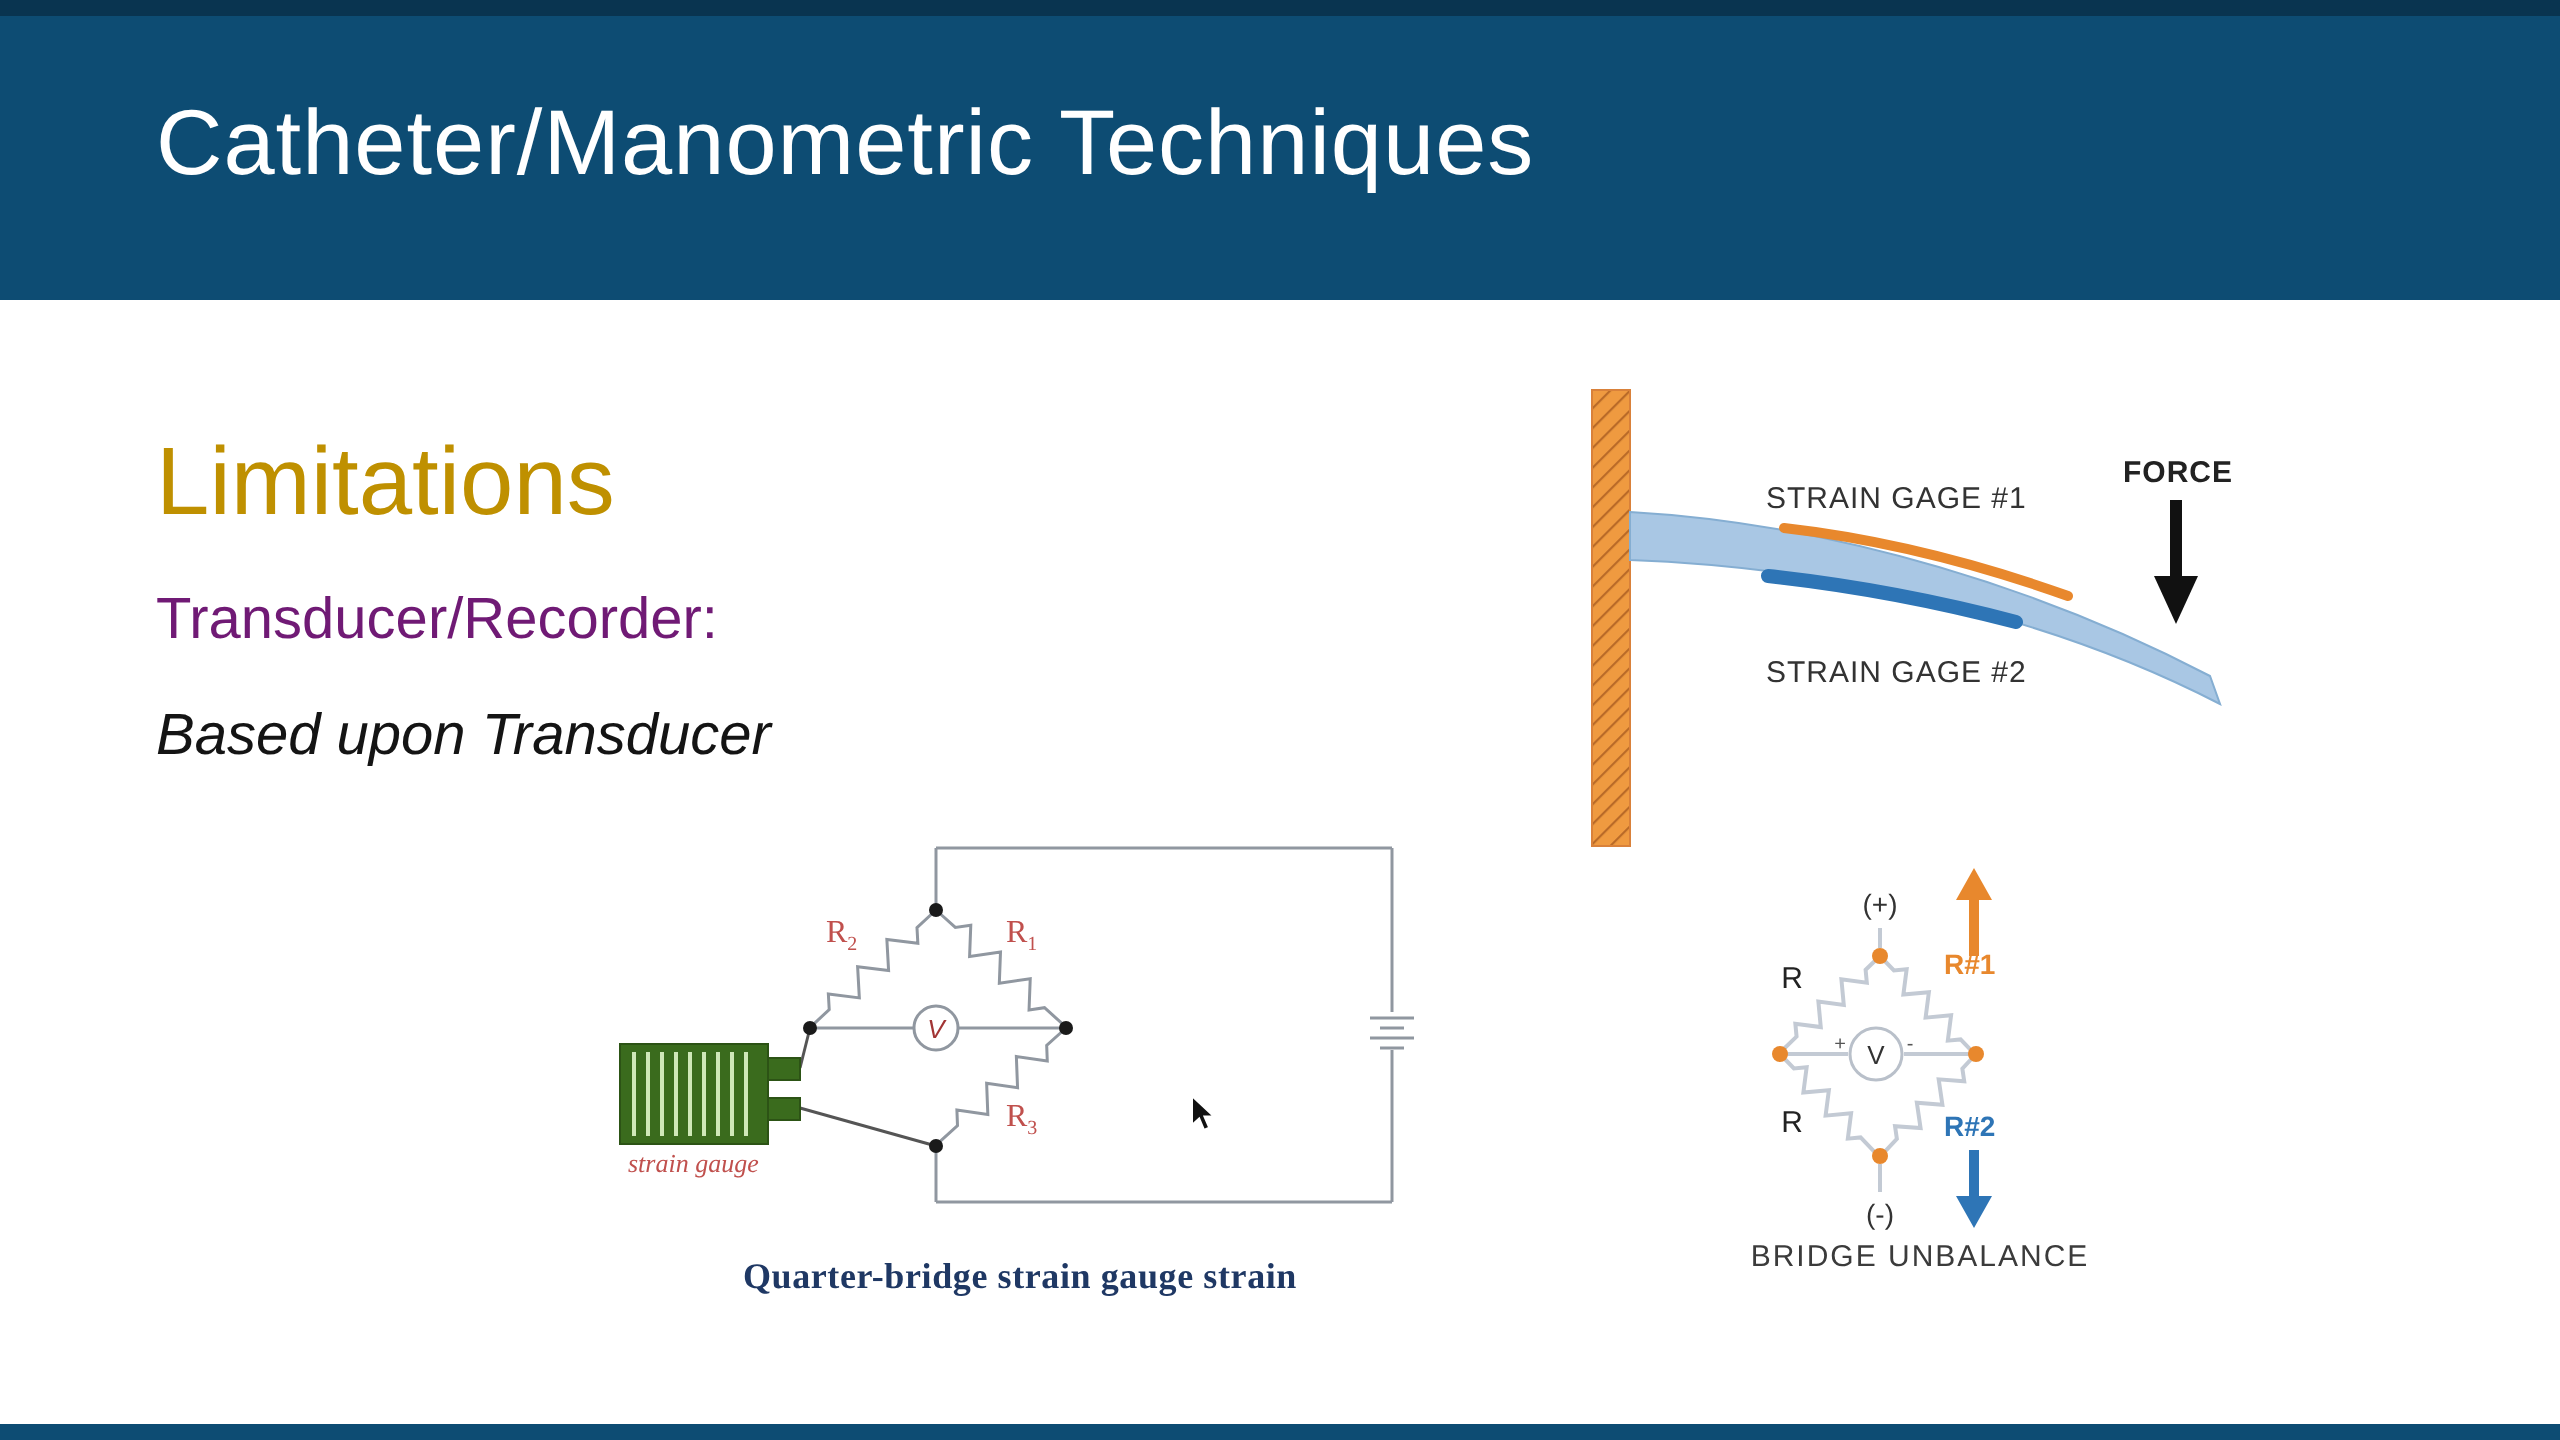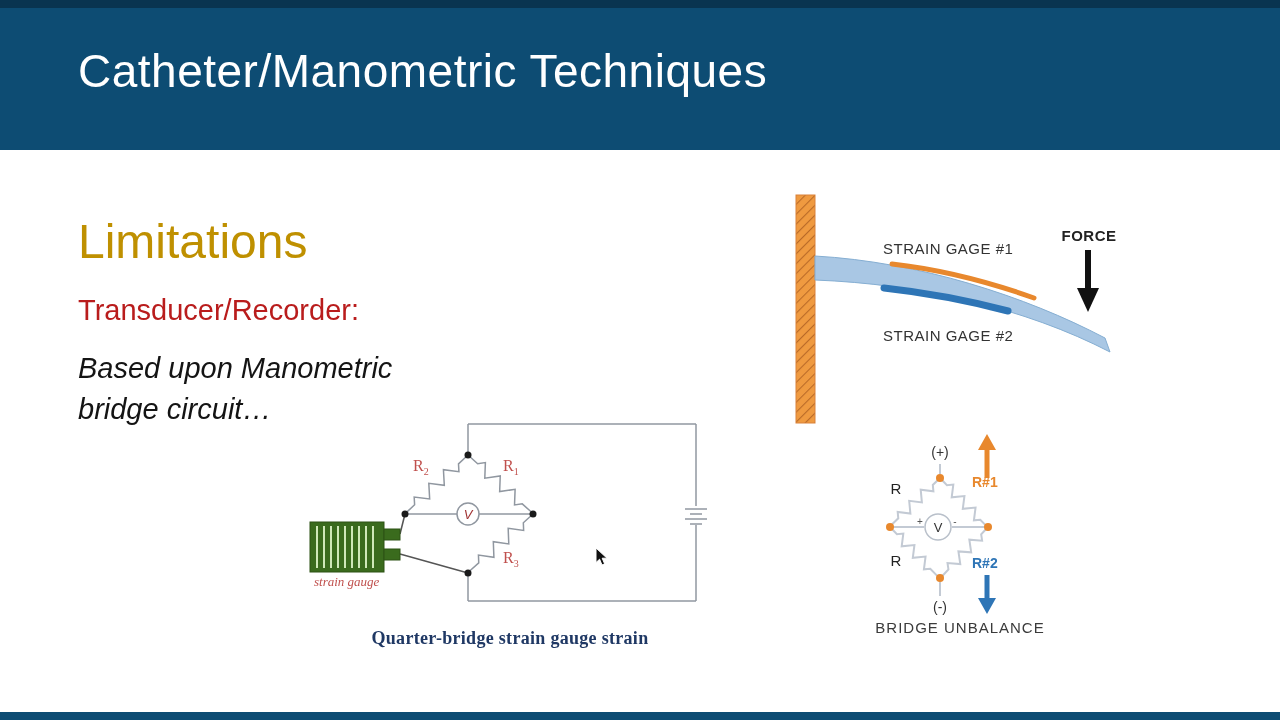--- a/index.html
+++ b/index.html
@@ -6,21 +6,21 @@
   .slide{position:relative;width:1280px;height:720px;background:#ffffff;overflow:hidden;
          font-family:"Liberation Sans",sans-serif;}
   
   .header{position:absolute;left:0;top:0;width:1280px;height:150px;background:#0d4c73;}
   .header-top-strip{position:absolute;left:0;top:0;width:1280px;height:8px;background:#093450;}
   .slide-title{position:absolute;left:78px;top:44px;font-size:46px;font-weight:400;
                color:#ffffff;letter-spacing:0.5px;}
   .bottom-bar{position:absolute;left:0;top:712px;width:1280px;height:8px;background:#0d4c73;}
   
   .heading{position:absolute;left:78px;top:214px;font-size:48px;font-weight:400;color:#bf9000;}
-  .subheading{position:absolute;left:78px;top:294px;font-size:29px;color:#b91c1c;}
+  .subheading{position:absolute;left:78px;top:294px;font-size:29px;color:#701a75;}
   .body-text{position:absolute;left:78px;top:348px;font-size:29px;font-style:italic;
              color:#141414;line-height:41px;}
   
   .circuit-svg{position:absolute;left:300px;top:416px;width:410px;height:200px;}
   .circuit-caption{position:absolute;left:300px;top:628px;width:420px;text-align:center;
                    font-family:"Liberation Serif",serif;font-weight:700;font-size:18px;
                    color:#1f3864;letter-spacing:0.3px;}
   .beam-svg{position:absolute;left:780px;top:190px;width:420px;height:250px;}
   .unbalance-svg{position:absolute;left:860px;top:430px;width:230px;height:215px;}
   .cursor-svg{position:absolute;left:595px;top:547px;width:14px;height:20px;}
@@ -33,22 +33,21 @@
 <div class="slide">
 
   <div class="header">
     <div class="header-top-strip"></div>
     <div class="slide-title">Catheter/Manometric Techniques</div>
   </div>
 
   <div class="heading">Limitations</div>
   <div class="subheading">Transducer/Recorder:</div>
   <div class="body-text">
-    <div>Based upon Manometric</div>
-    <div>bridge circuit…</div>
+    <div>Based upon Transducer</div>
   </div>
 
   <svg class="circuit-svg" viewBox="0 0 410 200">
     <g stroke="#9097a0" stroke-width="1.5" fill="none">
 
       <line x1="168" y1="8" x2="396" y2="8"></line>
       <line x1="168" y1="185" x2="396" y2="185"></line>
       <line x1="396" y1="8" x2="396" y2="90"></line>
       <line x1="396" y1="109" x2="396" y2="185"></line>
 

